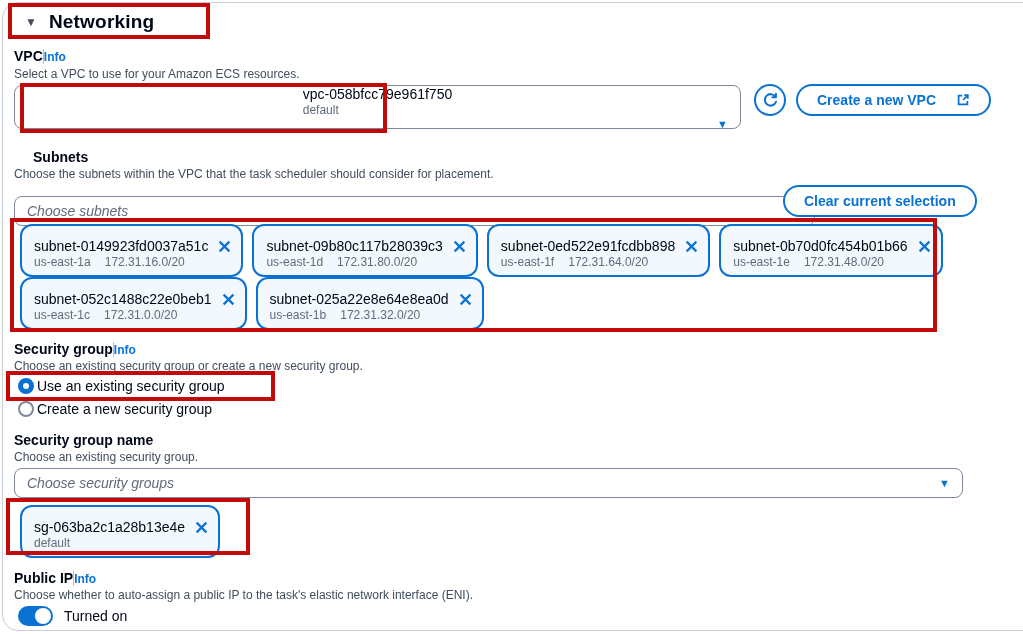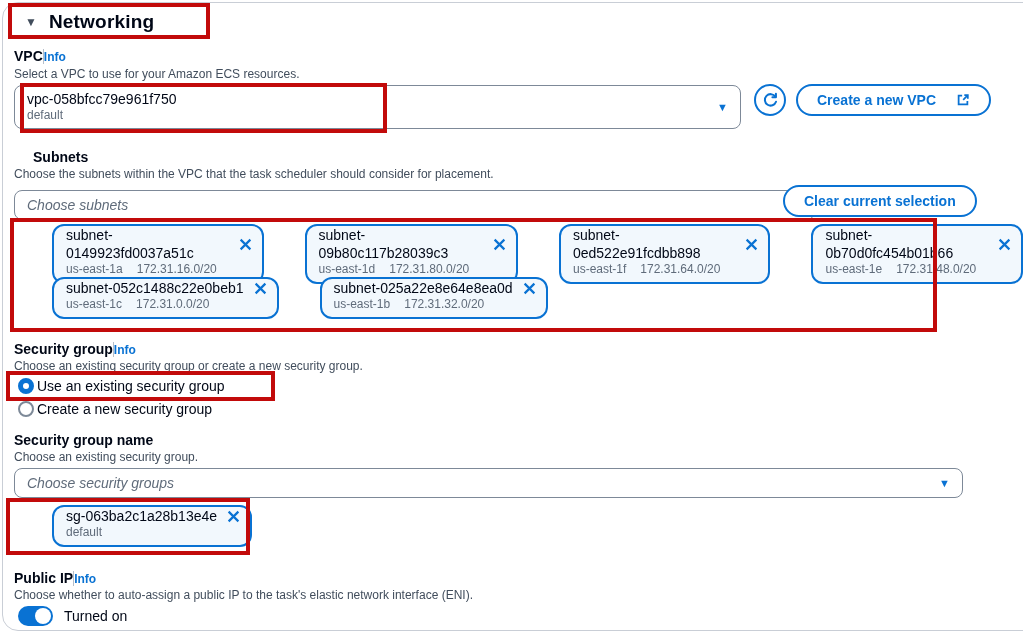--- a/index.html
+++ b/index.html
@@ -33,21 +33,21 @@
 
   .btn-pill { position: absolute; height: 32px; border: 2px solid #0972d3; border-radius: 18px;
     background: #fff; color: #0972d3; font-weight: bold; font-size: 14px;
     display: flex; align-items: center; gap: 20px; padding: 0 19px; cursor: pointer;
     font-family: "Liberation Sans", sans-serif; }
   .btn-icon-circle { position: absolute; width: 32px; height: 32px; border: 2px solid #0972d3;
     border-radius: 50%; background: #fff; display: flex; align-items: center; justify-content: center;
     cursor: pointer; }
 
   .chip { background: #f2f8fd; border: 2px solid #0972d3; border-radius: 12px;
-    padding: 0 10px 5px 12px; display: inline-block; margin-left: 32px; }
+    padding: 11px 10px 5px 12px; display: inline-block; }
   .chip-top { display: flex; align-items: center; gap: 10px; }
   .chip-id { font-size: 14px; color: #000716; line-height: 18px; }
   .chip-x { color: #0972d3; cursor: pointer; display: flex; align-items: center; }
   .chip-meta { display: flex; gap: 14px; font-size: 12px; color: #5f6b7a; line-height: 15px; }
 
   .chips-row { position: absolute; display: flex; gap: 9px; }
 
   .radio-row { position: absolute; display: flex; align-items: center; gap: 3px; }
   .radio-dot { width: 16px; height: 16px; border-radius: 50%; flex: 0 0 16px; }
   .radio-on  { border: 5px solid #0972d3; background: #fff; }
@@ -71,21 +71,21 @@
     <span class="sec-title">Networking</span>
   </div>
 
   <div class="label-row" style="left:14px; top:48px;">
     <span class="field-label">VPC</span>
     <span class="info-sep"></span>
     <span class="info-link">Info</span>
   </div>
   <div class="descr" style="left:14px; top:67px;">Select a VPC to use for your Amazon ECS resources.</div>
 
-  <div class="select" style="left:14px; top:85px; width:727px; height:44px;">
+  <div class="select" style="left:14px; top:85px; width:727px; height:44px;flex-direction:column;">
     <div>
       <div class="val-main">vpc-058bfcc79e961f750</div>
       <div class="val-sub">default</div>
     </div>
     <span class="caret">▼</span>
   </div>
 
   <div class="btn-icon-circle" style="left:754px; top:84px;">
     <svg width="17" height="17" viewBox="0 0 16 16">
       <path d="M13.2 9.2 A5.4 5.4 0 1 1 12.6 4.4" fill="none" stroke="#0972d3" stroke-width="1.9" stroke-linecap="round"></path>
@@ -100,21 +100,21 @@
       <path d="M9.5 2.5 H13.5 V6.5" fill="none" stroke="#0972d3" stroke-width="2"></path>
       <path d="M13 3 L8.2 7.8" fill="none" stroke="#0972d3" stroke-width="2"></path>
     </svg>
   </button>
 
   <div class="label-row" style="left:14px; top:149px;margin-left:19px;">
     <span class="field-label">Subnets</span>
   </div>
   <div class="descr" style="left:14px; top:167px;">Choose the subnets within the VPC that the task scheduler should consider for placement.</div>
 
-  <div class="select" style="left:14px; top:190px; width:801px; height:30px;">
+  <div class="select" style="left:14px; top:196px; width:801px; height:30px;">
     <span class="placeholder">Choose subnets</span>
     <span class="caret">▼</span>
   </div>
 
   <button class="btn-pill" style="left:783px; top:185px;">
     <span>Clear current selection</span>
   </button>
 
   <div class="chips-row" style="left:20px; top:224px;">
     <div class="chip">

